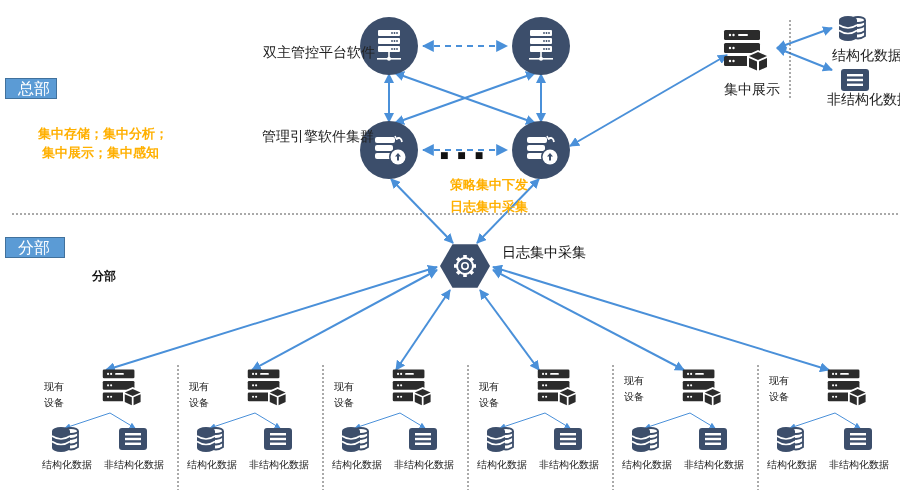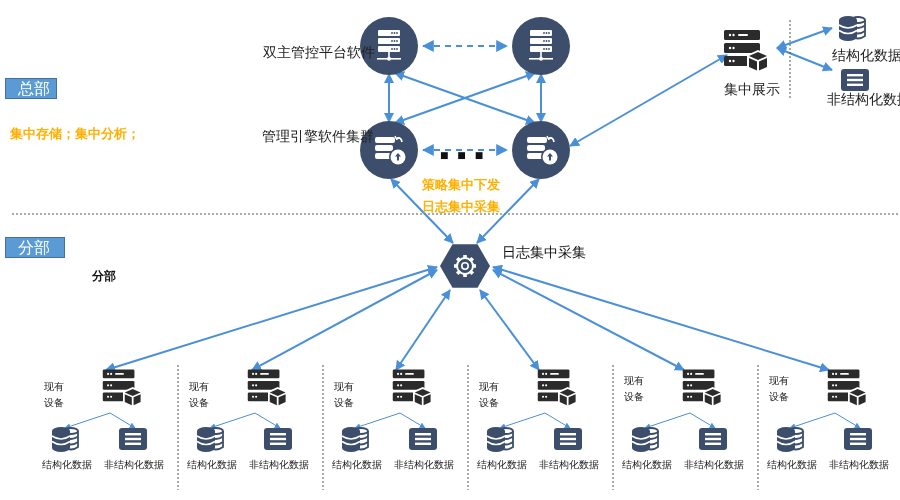--- a/index.html
+++ b/index.html
@@ -3,21 +3,21 @@
 <meta charset="utf-8">
 <style>
   html, body { margin: 0; padding: 0; background: #ffffff; }
   body { width: 900px; height: 500px; position: relative; overflow: hidden;
          font-family: "DejaVu Sans", "Liberation Sans", sans-serif; }
   #stage { position: absolute; left: 0; top: 0; width: 900px; height: 500px; }
   .abs { position: absolute; white-space: nowrap; }
   .region-tag { position: absolute; background: #5b9bd5; color: #ffffff; border: 1px solid #41719c;
                 font-size: 16px; line-height: 20px; padding: 0 0 0 12px; box-sizing: border-box; }
   .lbl { font-size: 14px; color: #222; font-family: Liberation Mono, monospace; }
-  .orange { color: #ffb000; font-weight: bold; font-size: 13px; line-height: 18px; }
+  .orange { color: #ffb000; font-weight: bold; font-size: 13px; line-height: 18px; margin-left: 28px; }
   .net-label { font-size: 14px; color: #111; }
   .dev-lbl { font-size: 10px; color: #222; line-height: 14px; }
   .data-lbl { font-size: 10px; color: #222; }
   .branch-title { font-size: 12px; font-weight: bold; color: #111; }
 </style>
 </head>
 <body>
 
 <div id="stage">
   <svg id="svg" width="900" height="500" viewBox="0 0 900 500" style="position:absolute;left:0;top:0">
@@ -173,20 +173,21 @@
           <circle cx="465" cy="266" r="8" fill="none" stroke="#fff" stroke-width="2"></circle>
           <circle cx="465" cy="266" r="3.2" fill="none" stroke="#fff" stroke-width="1.6"></circle>
         </g>
       </g>
   </svg>
 
   <div class="region-tag" style="left:5px;top:78px;width:52px;height:21px;">总部</div>
   <div class="region-tag" style="left:5px;top:237px;width:60px;height:21px;">分部</div>
 
   <div class="abs orange" style="left:10px;top:125px;">集中存储；集中分析；</div>
+  <div class="abs orange" style="left:14px;top:144px;">集中展示；集中感知</div>
 
   <div class="abs lbl" style="left:263px;top:44px;">双主管控平台软件</div>
   <div class="abs lbl" style="left:262px;top:128px;">管理引擎软件集群</div>
 
   <div class="abs" style="left:440px;top:150px;font-size:9px;letter-spacing:3px;color:#111;">■  ■  ■</div>
 
   <div class="abs orange" style="left:422px;top:176px;">策略集中下发</div>
   <div class="abs orange" style="left:422px;top:198px;text-align:center;">日志集中采集</div>
 
   <div class="abs lbl" style="left:724px;top:81px;">集中展示</div>

